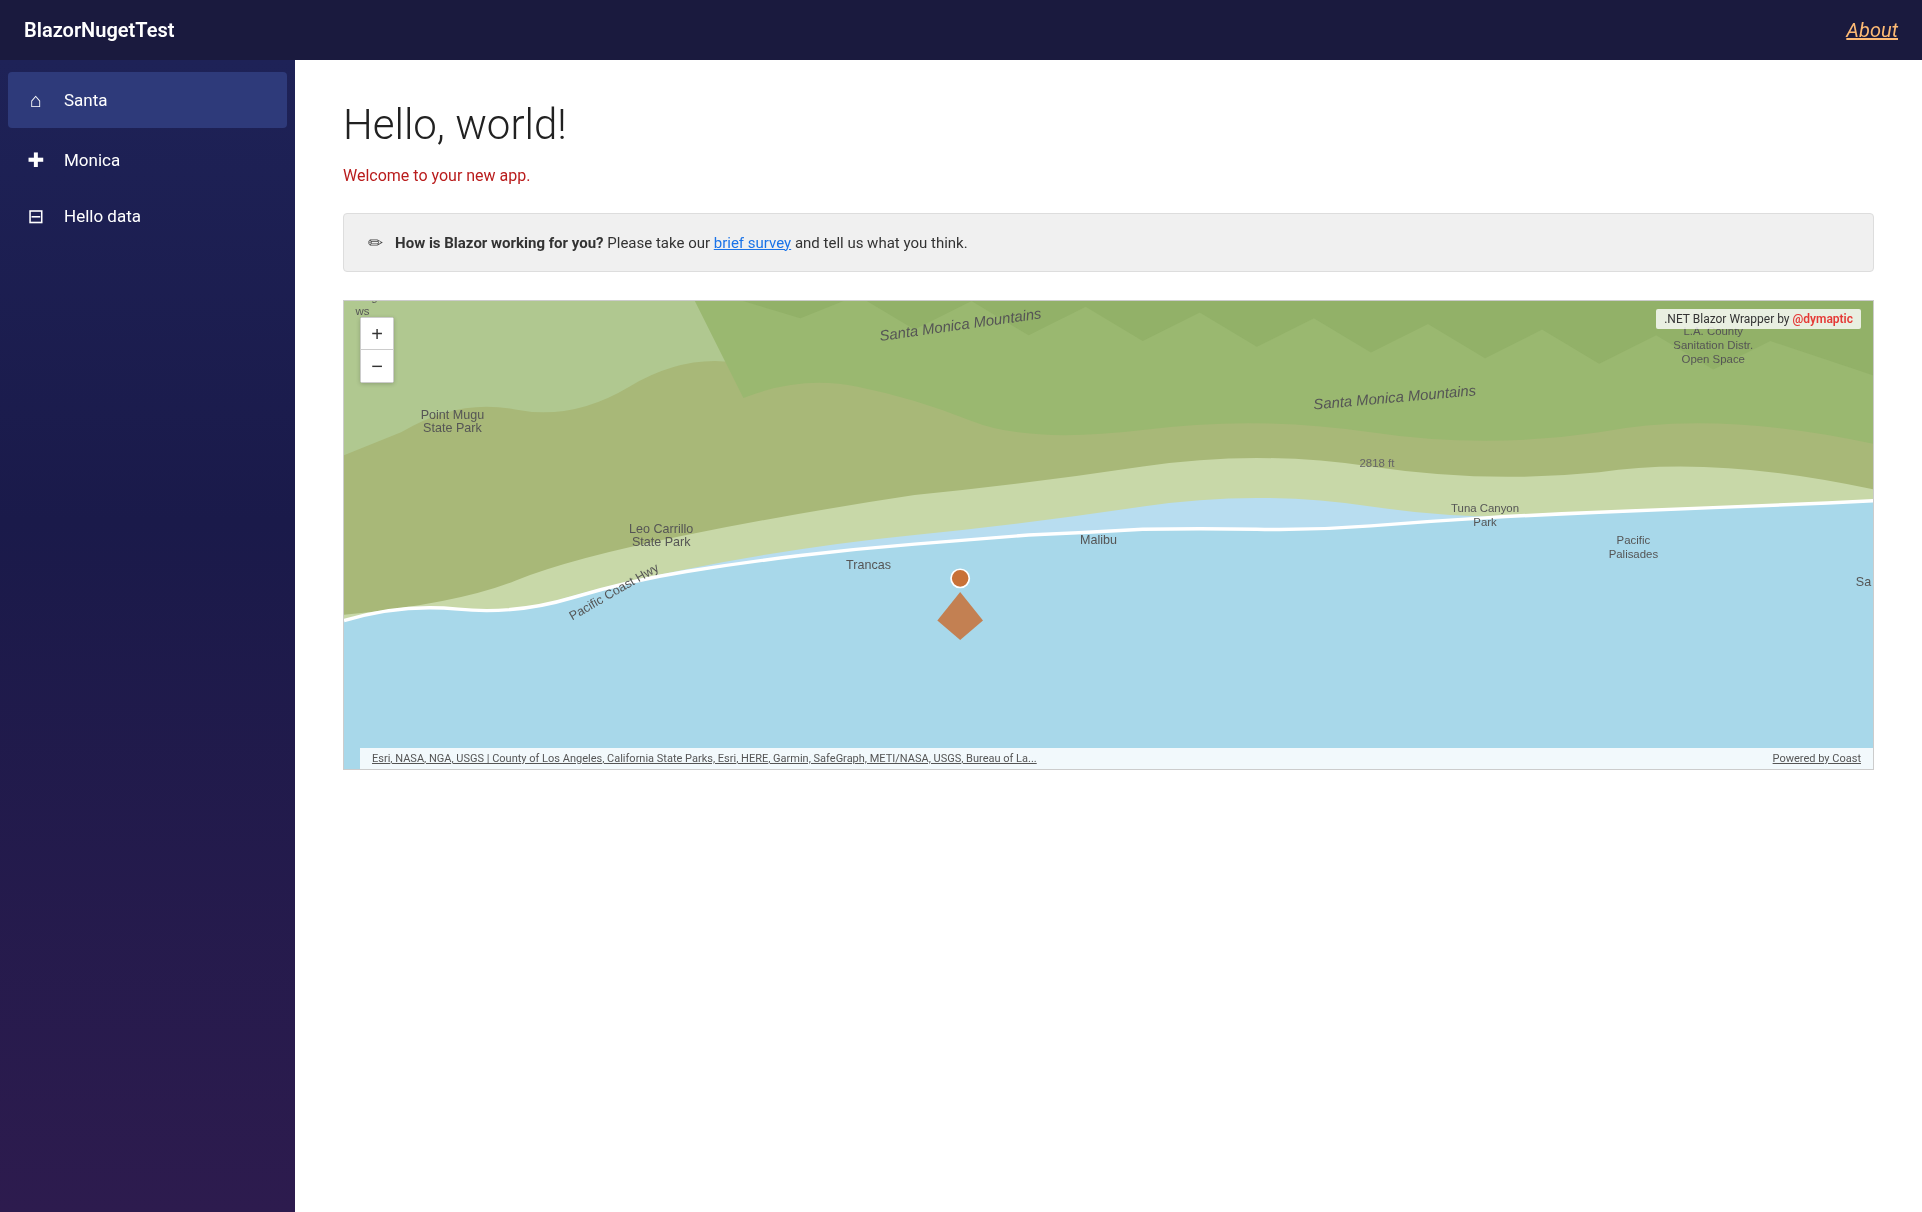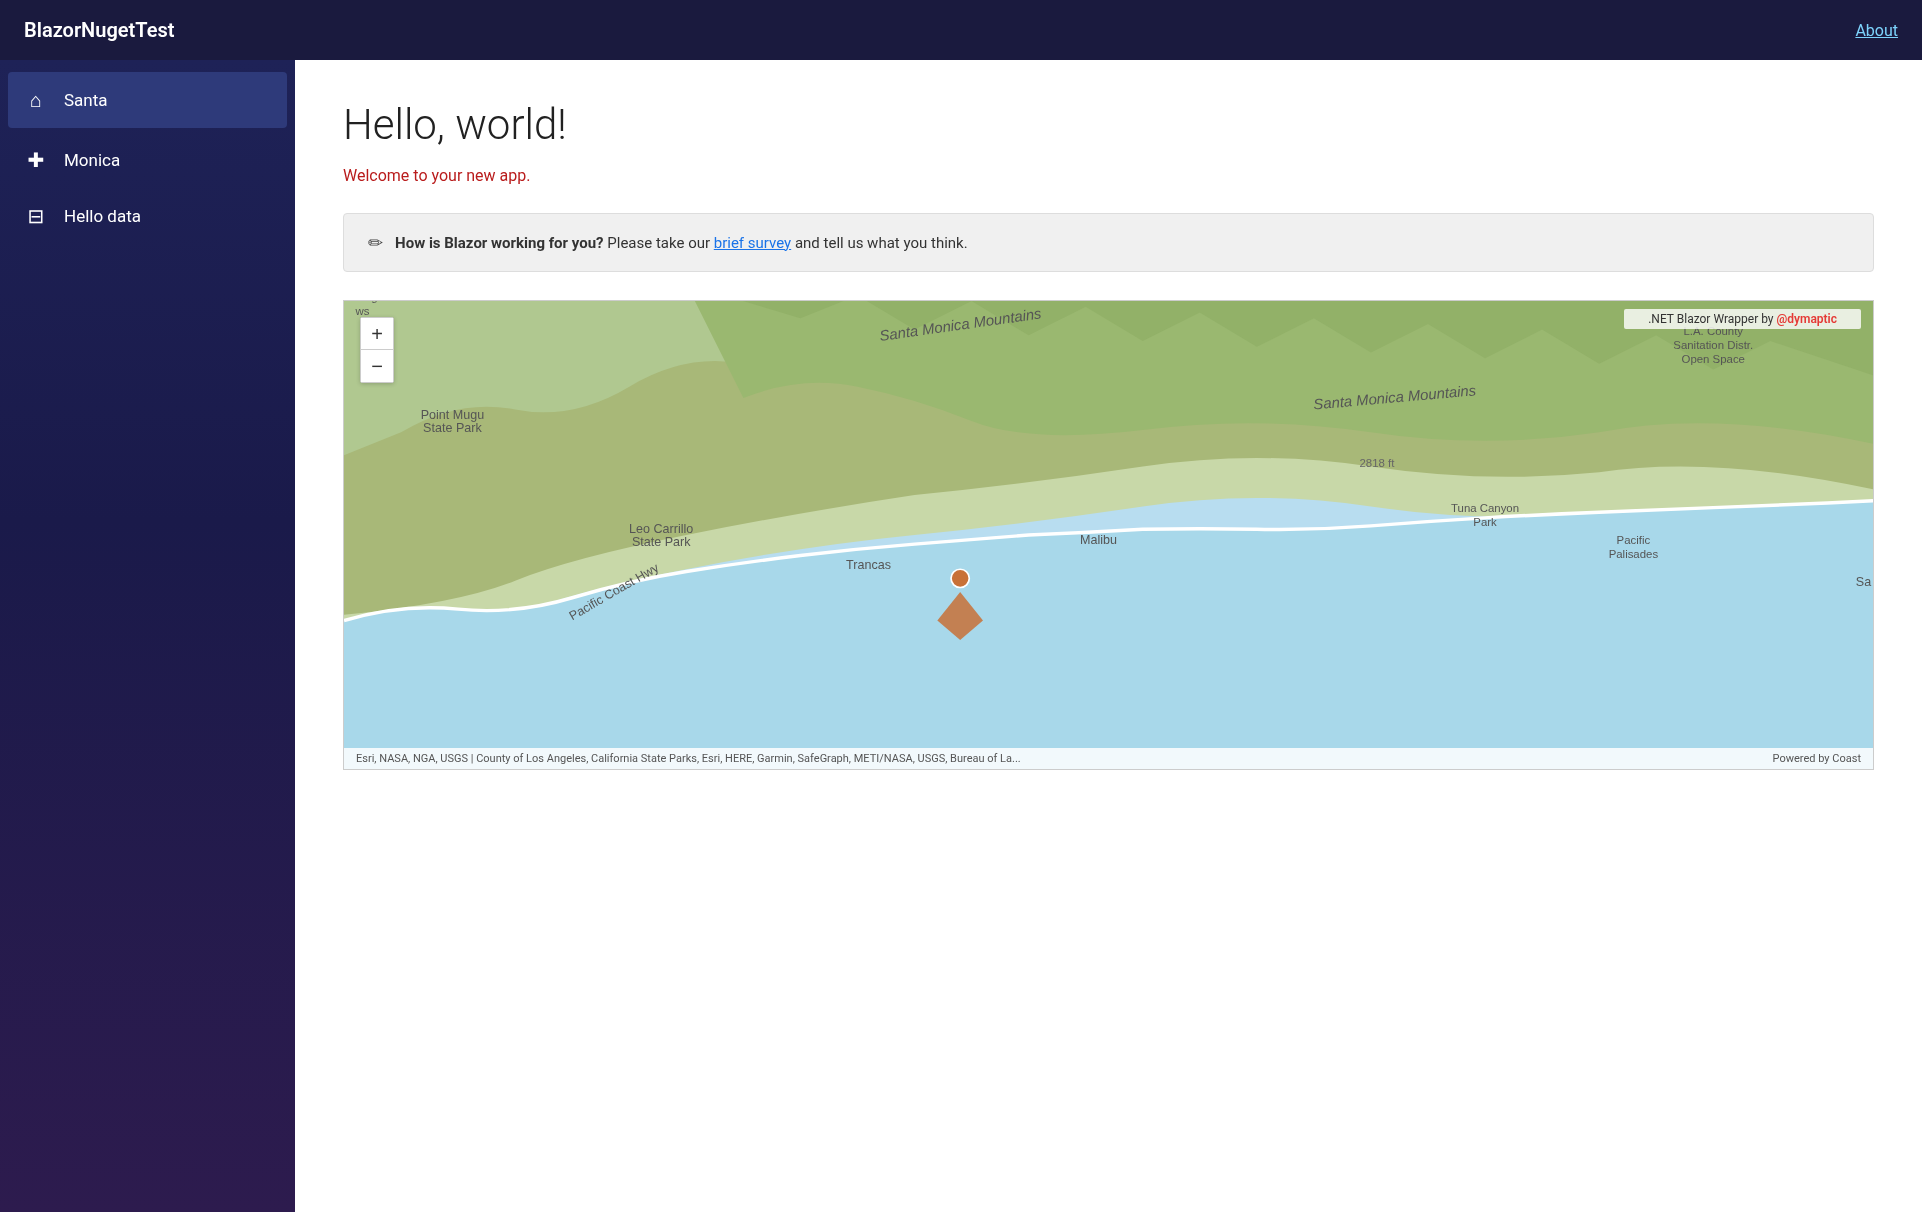--- a/index.html
+++ b/index.html
@@ -16,24 +16,25 @@
       height: 60px;
       flex-shrink: 0;
       z-index: 10;
     }
     .topbar-title {
       font-size: 20px;
       font-weight: 600;
       color: white;
     }
     .topbar-about {
-      color: #7dd3fc;
+      color: #fdba74;
       text-decoration: underline;
       cursor: pointer;
-      font-size: 16px;
+      font-size: 20px;
+      font-style: italic;
     }
 
     
     .layout {
       display: flex;
       flex: 1;
       overflow: hidden;
     }
 
     
@@ -123,39 +124,40 @@
 
     
     .map-svg {
       width: 100%;
       height: 100%;
     }
 
     .map-attribution {
       position: absolute;
       bottom: 0;
-      left: 0;
+      left: 16px;
       right: 0;
       background: rgba(255,255,255,0.85);
       font-size: 11px;
       color: #555;
       padding: 4px 12px;
       display: flex;
       justify-content: space-between;
       align-items: center;
+      text-decoration: underline;
     }
 
     .map-watermark {
       position: absolute;
       top: 8px;
       right: 12px;
       font-size: 12px;
       color: #333;
       background: rgba(255,255,255,0.8);
-      padding: 3px 24px;
+      padding: 3px 8px;
       border-radius: 2px;
     }
     .map-watermark .dymaptic {
       color: #e53935;
       font-weight: 600;
     }
 
     .zoom-controls {
       position: absolute;
       top: 16px;

